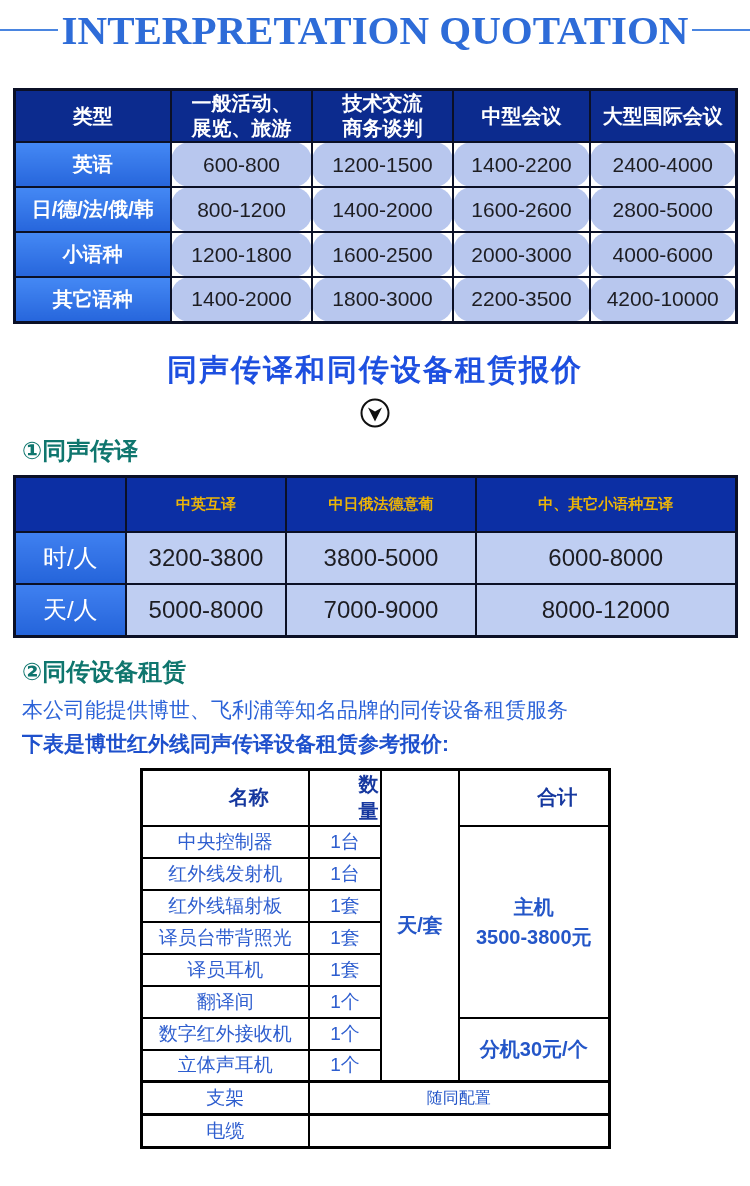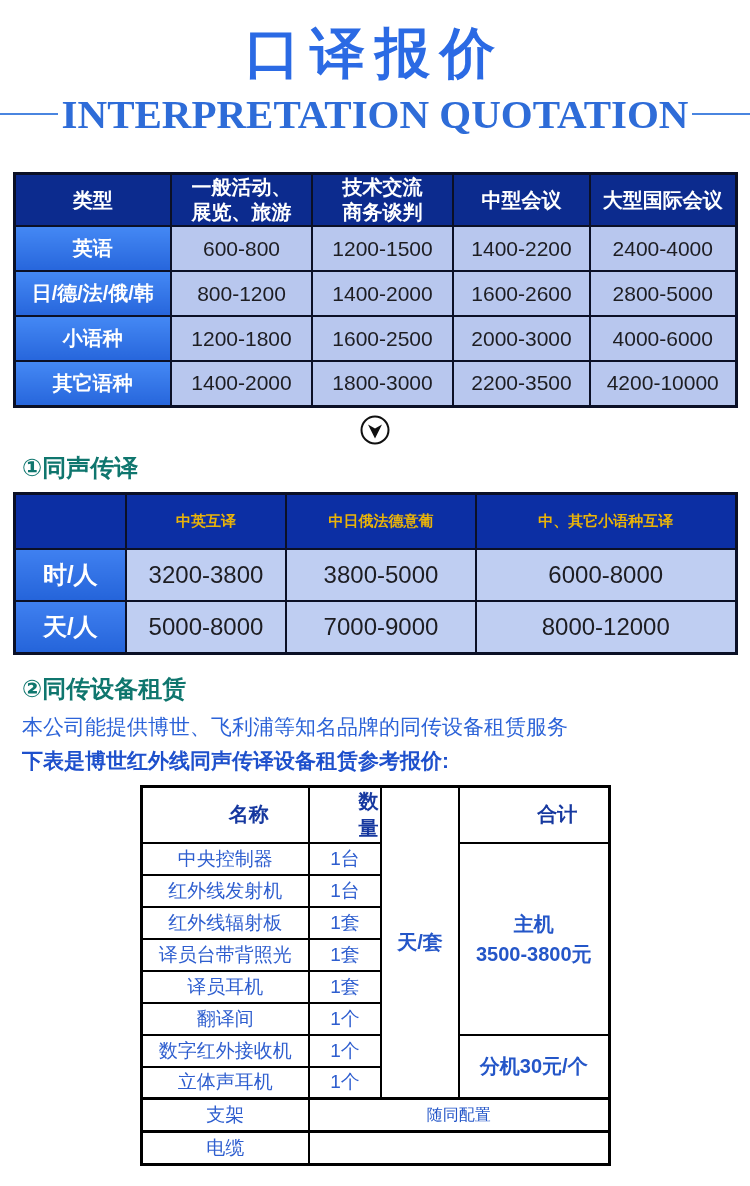--- a/index.html
+++ b/index.html
@@ -10,33 +10,33 @@
   .main-title { margin-top:22px; text-align:center; color:#2b6ae4; font-size:55px; font-weight:bold; letter-spacing:10px; line-height:62px; }
   .en-title-row { display:flex; align-items:center; margin-top:8px;justify-content:space-between; }
   .en-title-row .rule { flex:1 1 auto; height:2px; background:#4a85e0; }
   .en-title { flex:0 0 auto; color:#2e6cd8; font-family:"Liberation Serif","DejaVu Serif",serif; font-weight:bold; font-size:41px; line-height:44px; padding:0 4px; white-space:nowrap; }
 
   
   table.t1 { width:722px; margin:36px auto 0; border-collapse:collapse; table-layout:fixed; border:3px solid #0b1026; }
   table.t1 th, table.t1 td { border:2px solid #0b1026; text-align:center; vertical-align:middle; }
   table.t1 thead th { background:#0c2b8e; color:#ffffff; font-size:20px; font-weight:bold; height:52px; line-height:1.25; }
   table.t1 td.lbl { background:linear-gradient(180deg,#4488f4 0%,#2766dc 100%); color:#ffffff; font-weight:bold; font-size:20px; }
-  table.t1 td.val { background:#b8c7ee; color:#1d1d22; font-size:21px; height:45px; }
+  table.t1 td.val { background:#b8c7ee; color:#1d1d22; font-size:21px; height:45px;border-radius:19px; }
 
   
   .section-title { margin-top:26px; text-align:center; color:#1d4fe0; font-size:30px; font-weight:bold; letter-spacing:2px; }
   .arrow-wrap { margin-top:6px; text-align:center; line-height:0; }
 
   .sub-heading { color:#0f766e; font-size:24px; font-weight:bold; margin:6px 0 8px 22px; }
 
   
   table.t2 { width:722px; margin:0 auto; border-collapse:collapse; table-layout:fixed; border:3px solid #0b1026; }
   table.t2 th, table.t2 td { border:2px solid #0b1026; text-align:center; vertical-align:middle; }
   table.t2 thead th { background:#0c2fa4; color:#eab308; font-size:15px; font-weight:bold; height:56px; }
-  table.t2 td.lbl { background:linear-gradient(180deg,#3f80f0 0%,#2564da 100%); color:#ffffff; font-weight:bold; font-size:24px; }
+  table.t2 td.lbl { background:linear-gradient(180deg,#3f80f0 0%,#2564da 100%); color:#ffffff; font-weight:normal; font-size:24px; }
   table.t2 td.val { background:#bfcef2; color:#1d1d22; font-size:24px; height:52px; }
 
   
   .para1 { color:#2c63d8; font-size:21px; margin:4px 0 0 22px; }
   .para2 { color:#1e50cc; font-size:21px; font-weight:bold; margin:6px 0 0 22px; }
 
   table.t3 { width:468px; margin:10px auto 0; border-collapse:collapse; table-layout:fixed; border:3px solid #000000; }
   table.t3 th, table.t3 td { border:2px solid #000000; text-align:center; vertical-align:middle; background:#ffffff; }
   table.t3 th { color:#16389f; font-size:20px; font-weight:bold; height:30px;padding-left:47px; }
   table.t3 td.item { color:#2e5ecf; font-size:19px; font-weight:normal; height:32px; }
@@ -46,21 +46,20 @@
   table.t3 td.total-main .l2 { display:block; }
   table.t3 td.total-sub { color:#2456c8; font-size:20px; font-weight:bold; }
   table.t3 tr.extra td { border-top:3px solid #000000; height:33px; }
   table.t3 tr.extra .merged { color:#2456c8; font-size:16px; font-weight:normal; }
 </style>
 </head>
 <body>
 
 <div class="page">
 
-  <div class="main-title">口译报价</div>
 
   <div class="en-title-row">
     <div class="rule"></div>
     <div class="en-title">INTERPRETATION QUOTATION</div>
     <div class="rule"></div>
   </div>
 
   <table class="t1">
     <colgroup>
         <col style="width:157px">
@@ -109,20 +108,21 @@
       <tr>
         <td class="lbl">其它语种</td>
         <td class="val">1400-2000</td>
         <td class="val">1800-3000</td>
         <td class="val">2200-3500</td>
         <td class="val">4200-10000</td>
       </tr>
     </tbody>
   </table>
 
+  <div class="section-title">同声传译和同传设备租赁报价</div>
 
   <div class="arrow-wrap">
     <svg width="32" height="32" viewBox="0 0 32 32">
       <circle cx="16" cy="16" r="13.5" fill="none" stroke="#101010" stroke-width="2"></circle>
       <path d="M9,10.5 L16,14.5 L23,10.5 L16,24.5 Z" fill="#101010"></path>
     </svg>
   </div>
 
   <div class="sub-heading">①同声传译</div>
 

